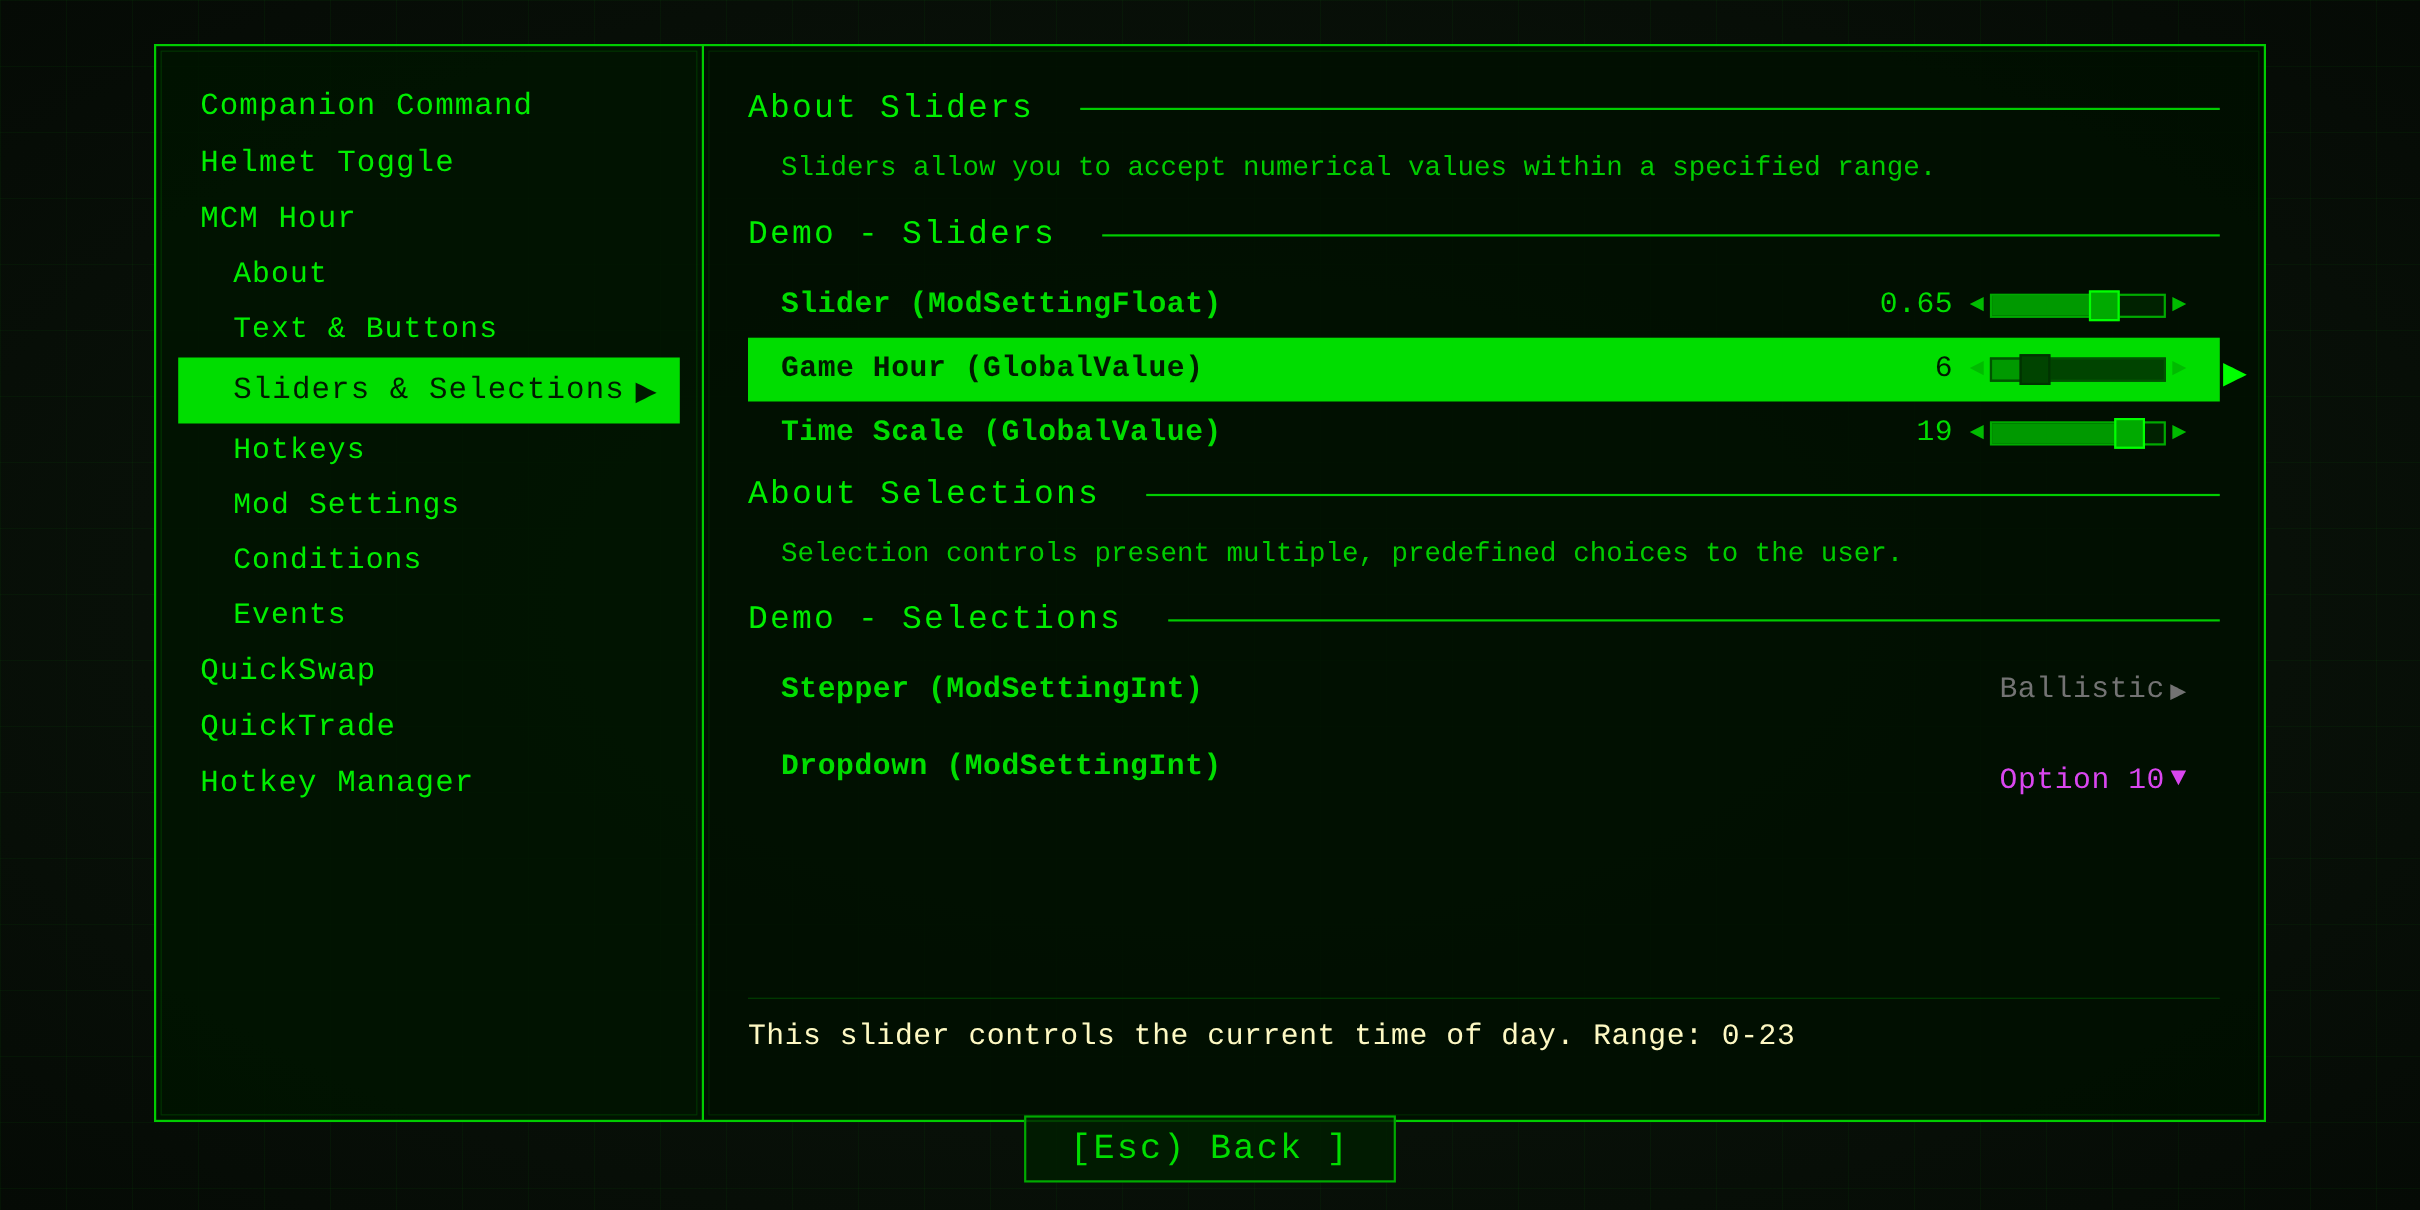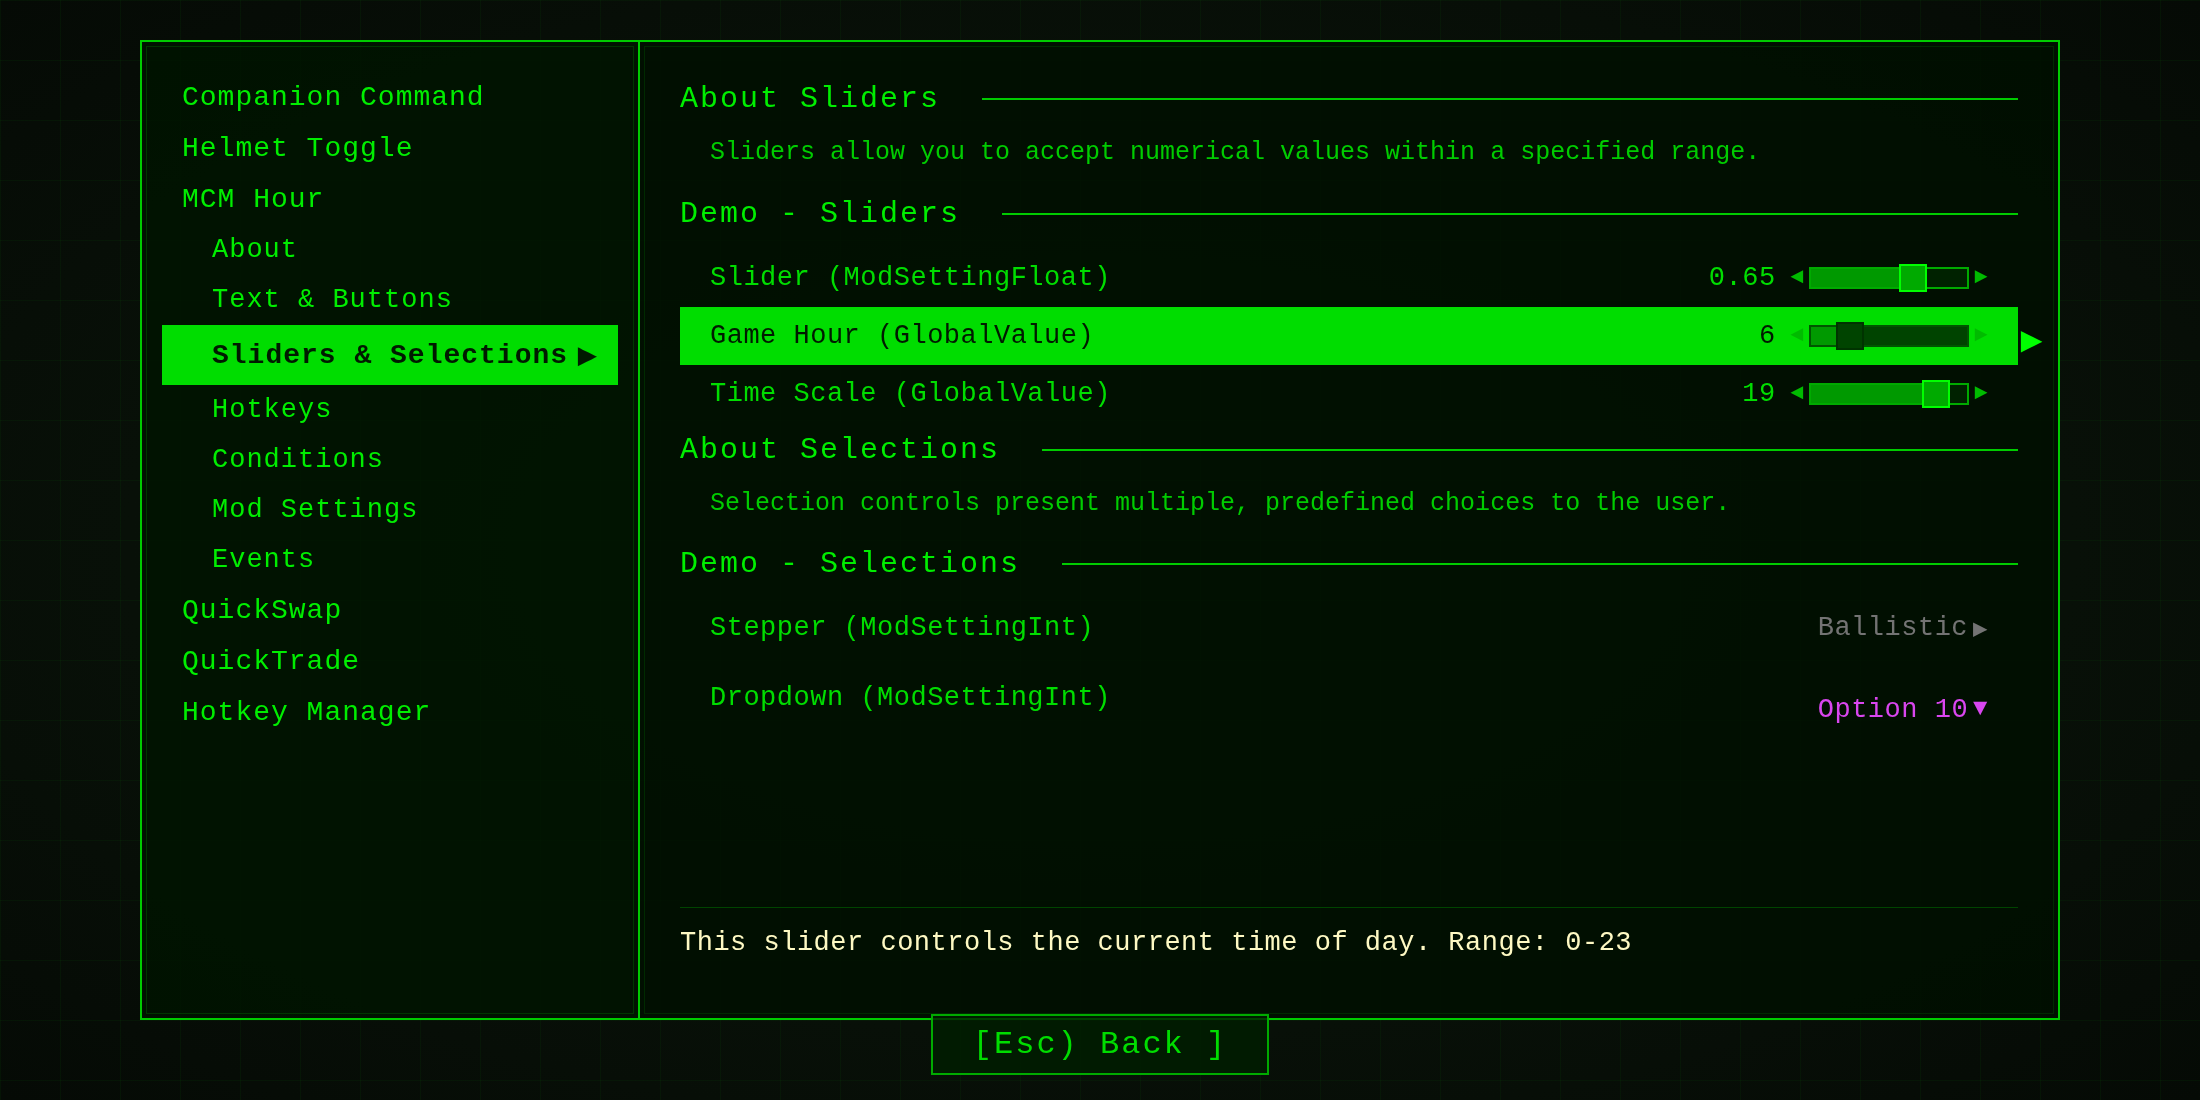--- a/index.html
+++ b/index.html
@@ -67,21 +67,21 @@
     }
 
     .nav-item.sub {
       padding-left: 50px;
       font-size: 27px;
     }
 
     .nav-item.active {
       background: #00dd00;
       color: #001a00;
-      font-weight: bold;
+      font-weight: normal;
       padding-left: 50px;
       display: flex;
       align-items: center;
       justify-content: space-between;
     }
 
     .nav-arrow {
       color: #00dd00;
       font-size: 32px;
       margin-left: 5px;
@@ -151,20 +151,21 @@
       letter-spacing: 0.5px;
     }
 
     .setting-row.highlighted {
       background: #00dd00;
       color: #001a00;
     }
 
     .setting-label {
       flex: 1;
+      font-weight: bold;
     }
 
     .setting-value {
       margin-right: 15px;
       font-size: 27px;
       min-width: 60px;
       text-align: right;
     }
 
     
@@ -291,22 +292,22 @@
         <div class="nav-item">Companion Command</div>
         <div class="nav-item">Helmet Toggle</div>
         <div class="nav-item">MCM Hour</div>
         <div class="nav-item sub">About</div>
         <div class="nav-item sub">Text &amp; Buttons</div>
         <div class="nav-item active">
           <span>Sliders &amp; Selections</span>
           <span class="nav-arrow">▶</span>
         </div>
         <div class="nav-item sub">Hotkeys</div>
+        <div class="nav-item sub">Mod Settings</div>
         <div class="nav-item sub">Conditions</div>
-        <div class="nav-item sub">Mod Settings</div>
         <div class="nav-item sub">Events</div>
         <div class="nav-item">QuickSwap</div>
         <div class="nav-item">QuickTrade</div>
         <div class="nav-item">Hotkey Manager</div>
       </div>
   </div>
 
   <div class="right-panel">
     <div id="content-area">
         <div class="section-header">

